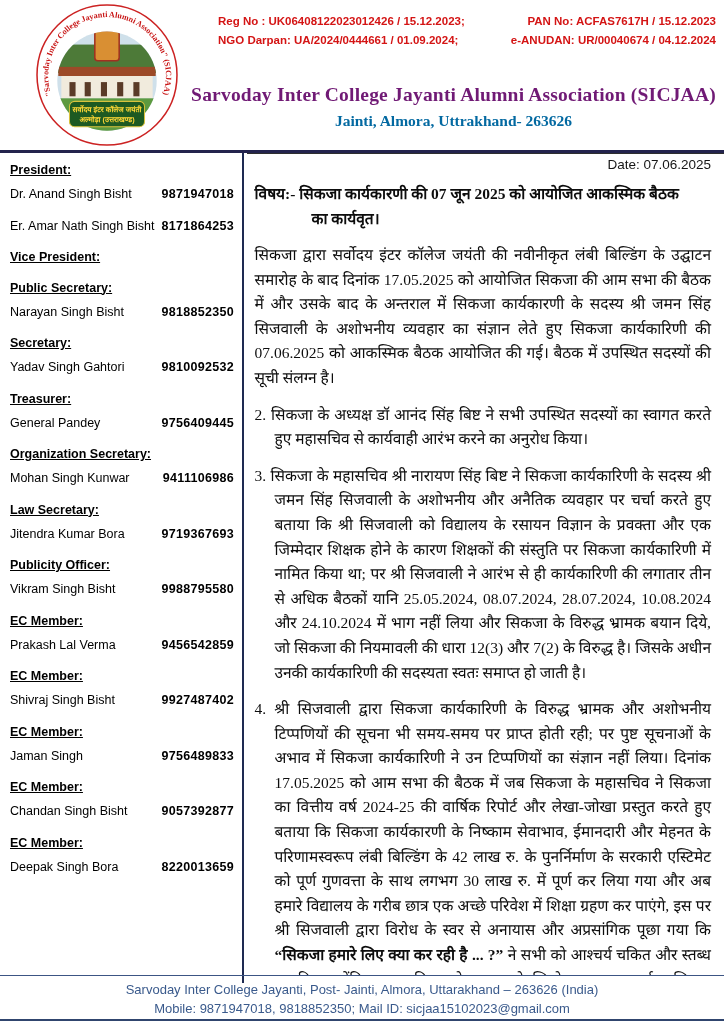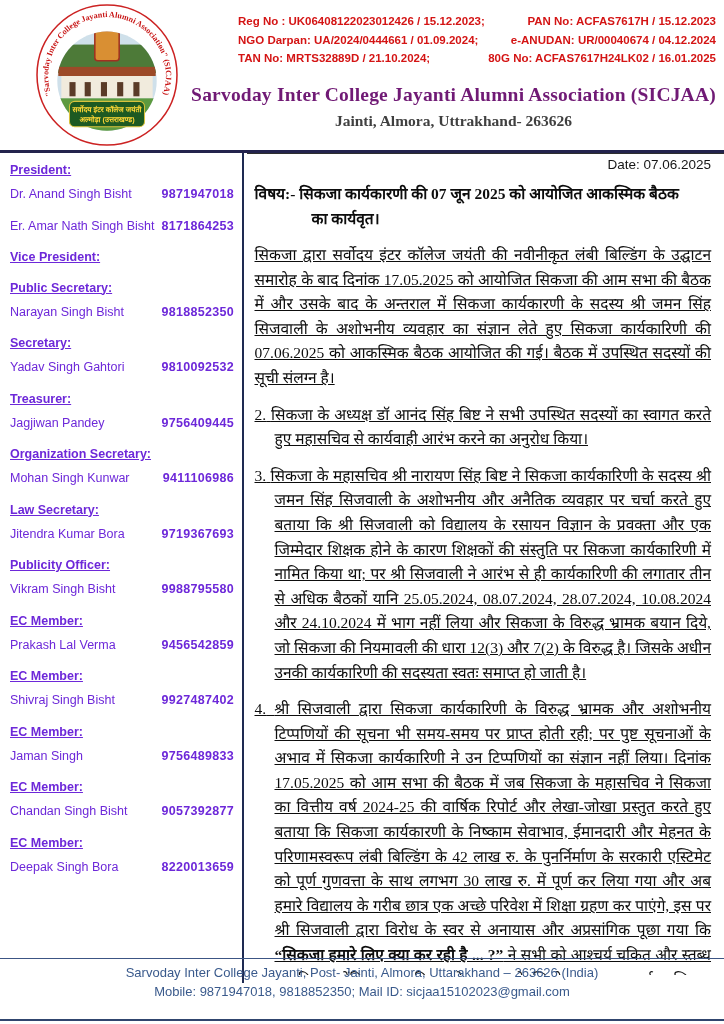--- a/index.html
+++ b/index.html
@@ -3,47 +3,47 @@
 <meta charset="utf-8">
 <style>
   html,body{margin:0;padding:0;background:#888;}
   .page{
     position:relative;width:724px;height:1024px;margin:0 auto;background:#ffffff;
     font-family:"Liberation Sans", sans-serif;overflow:hidden;
   }
   
   .header{position:absolute;top:0;left:0;right:0;height:150px;background:#fff;}
   .logo{position:absolute;left:36px;top:4px;width:142px;height:142px;}
-  .reg-block{position:absolute;left:218px;right:8px;top:12px;color:#d41414;font-weight:bold;font-size:11.5px;line-height:18.5px;margin-left:20px;}
+  .reg-block{position:absolute;left:218px;right:8px;top:12px;color:#d41414;font-weight:bold;font-size:11.5px;line-height:18.5px;}
   .reg-line{display:flex;justify-content:space-between;white-space:nowrap;}
   .org-title{position:absolute;left:185px;right:2px;top:84px;text-align:center;color:#701a75;
     font-family:"Liberation Serif", serif;font-weight:bold;font-size:19.5px;letter-spacing:0.2px;}
-  .org-subtitle{position:absolute;left:185px;right:2px;top:112px;text-align:center;color:#404040;
+  .org-subtitle{position:absolute;left:185px;right:2px;top:112px;text-align:center;color:#0369a1;
     font-family:"Liberation Serif", serif;font-weight:bold;font-size:15.5px;}
   .header-rule{position:absolute;top:150px;left:0;right:0;height:2.5px;background:#23234d;}
   
   .sidebar{position:absolute;top:153px;left:0;width:244px;bottom:41px;border-right:2.5px solid #1e2a52;
-    box-sizing:border-box;padding:9px 8px 0 10px;color:#6d28d9;}
+    box-sizing:border-box;padding:9px 8px 0 10px;color:#000000;}
   .officer{margin-bottom:14.5px;}
   .officer-role{font-weight:bold;text-decoration:underline;font-size:12.5px;line-height:16px;}
   .officer-row{display:flex;justify-content:space-between;align-items:baseline;font-size:12.5px;line-height:17px;margin-top:8px;}
   .officer-name{}
   .officer-phone{font-weight:bold;letter-spacing:0.3px;}
   
   .main{position:absolute;top:153px;left:246.5px;right:0;bottom:49px;box-sizing:border-box;
     border-top:1.5px solid #2e2e2e;padding:3px 13px 0 8px;overflow:hidden;
     font-family:"Liberation Serif", serif;color:#0d0d0d;}
   .letter-date{text-align:right;font-size:13.5px;font-family:"Liberation Sans", sans-serif;color:#161616;margin-bottom:9px;}
   .subject{font-weight:bold;font-size:15.5px;line-height:25px;}
   .subject .l2{margin-left:57px;display:block;}
-  .para{font-size:15.5px;line-height:24.6px;text-align:justify;margin-top:12px;text-decoration:underline;}
+  .para{font-size:15.5px;line-height:24.6px;text-align:justify;margin-top:12px;}
   .para.numbered{padding-left:20px;text-indent:-20px;}
   .para b{font-weight:bold;}
   
-  .footer{position:absolute;left:0;right:0;bottom:0;height:66px;border-top:1.5px solid #3c5584;
+  .footer{position:absolute;left:0;right:0;bottom:0;height:49px;border-top:1.5px solid #3c5584;
     box-sizing:border-box;text-align:center;color:#3a5a8c;font-size:13px;line-height:19px;padding-top:4px;}
   .bottom-rule{position:absolute;left:0;right:0;bottom:3px;height:2px;background:#30456e;}
 </style>
 </head>
 <body>
 
 <div class="page">
 
   <div class="header">
     <svg class="logo" viewBox="0 0 140 140">
@@ -77,24 +77,20 @@
 
     <div class="reg-block">
       <div class="reg-line">
         <span>Reg No : UK06408122023012426 / 15.12.2023;</span>
         <span>PAN No: ACFAS7617H / 15.12.2023</span>
       </div>
       <div class="reg-line">
         <span>NGO Darpan: UA/2024/0444661 / 01.09.2024;</span>
         <span>e-ANUDAN: UR/00040674 / 04.12.2024</span>
       </div>
-      <div class="reg-line">
-        <span>TAN No: MRTS32889D / 21.10.2024;</span>
-        <span>80G No: ACFAS7617H24LK02 / 16.01.2025</span>
-      </div>
     </div>
 
     <div class="org-title">Sarvoday Inter College Jayanti Alumni Association (SICJAA)</div>
     <div class="org-subtitle">Jainti,  Almora, Uttrakhand- 263626</div>
   </div>
   <div class="header-rule"></div>
 
   <div class="sidebar">
     <div class="officer">
       <div class="officer-role">President:</div>
@@ -122,21 +118,21 @@
     <div class="officer">
       <div class="officer-role">Secretary:</div>
       <div class="officer-row">
           <span class="officer-name">Yadav Singh Gahtori</span>
           <span class="officer-phone">9810092532</span>
         </div>
     </div>
     <div class="officer">
       <div class="officer-role">Treasurer:</div>
       <div class="officer-row">
-          <span class="officer-name">Jagjiwan Pandey</span>
+          <span class="officer-name">General Pandey</span>
           <span class="officer-phone">9756409445</span>
         </div>
     </div>
     <div class="officer">
       <div class="officer-role">Organization Secretary:</div>
       <div class="officer-row">
           <span class="officer-name">Mohan Singh Kunwar</span>
           <span class="officer-phone">9411106986</span>
         </div>
     </div>

